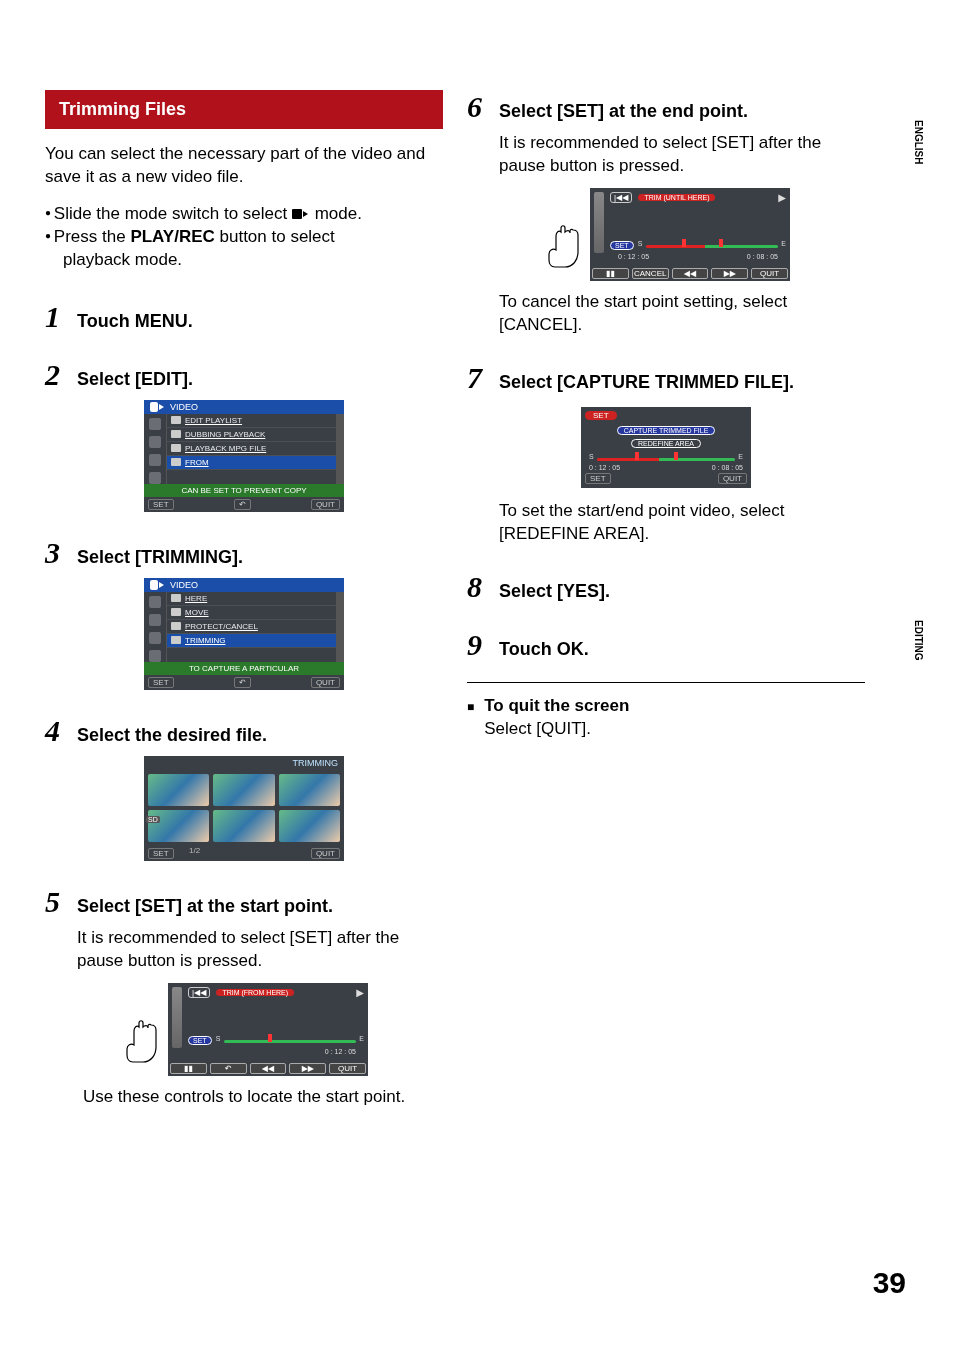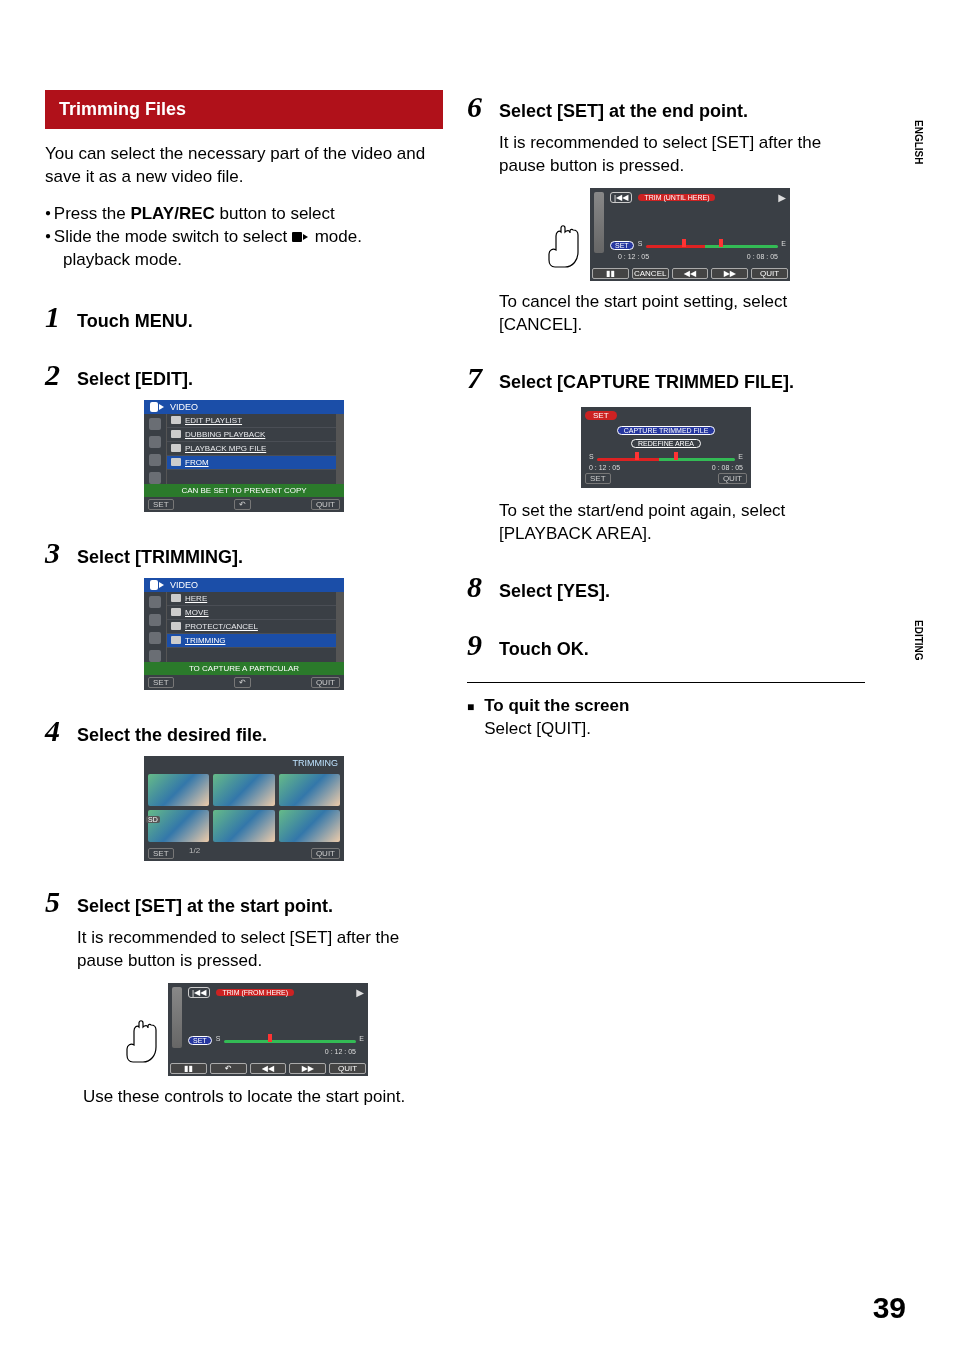--- a/index.html
+++ b/index.html
@@ -290,21 +290,21 @@
 
   
   .side-label{
     position:absolute;right:30px;
     font-size:10px;font-weight:bold;writing-mode:vertical-rl;
   }
   .side-label.top{ top:120px; }
   .side-label.mid{ top:620px; }
 
   .page-num{
-    position:absolute;right:48px;bottom:32px;
+    position:absolute;right:48px;bottom:57px;
     font-weight:bold;font-size:30px;
   }
 
   hr.sep{
     border:none;border-top:1.5px solid #000;margin:20px 0 12px 0;
   }
   .quit-block{
     display:flex;gap:10px;font-size:17px;line-height:1.35;
   }
   .quit-block .sq{font-size:12px;position:relative;top:4px;}
@@ -329,24 +329,24 @@
 <div class="page-num">39</div>
 
 <div class="page">
 
   <div class="col">
     <div class="section-header">Trimming Files</div>
     <div class="intro">You can select the necessary part of the video and save it as a new video file.</div>
 
     <div class="prep-list">
       <div class="bullet">
+        <span>Slide the mode switch to select </span><span class="mode-icon"></span><span> mode.</span>
+      </div>
+      <div class="bullet">
         <span>Press the </span><b>PLAY/REC</b><span> button to select</span>
-      </div>
-      <div class="bullet">
-        <span>Slide the mode switch to select </span><span class="mode-icon"></span><span> mode.</span>
       </div>
       <div class="indent">playback mode.</div>
     </div>
 
     <div class="step">
       <div class="step-head">
         <div class="step-num">1</div>
         <div class="step-title">Touch MENU.</div>
       </div>
     </div>
@@ -603,21 +603,21 @@
           <div class="cap-times">
             <span>0 : 12 : 05</span>
             <span>0 : 08 : 05</span>
           </div>
           <div class="cap-foot">
             <span class="btn">SET</span>
             <span class="btn">QUIT</span>
           </div>
         </div>
       </div>
-      <div class="step-body" style="margin-top:8px;">To set the start/end point again, select [PLAYBACK AREA].</div>
+      <div class="step-body" style="margin-top:8px;">To set the start/end point video, select [REDEFINE AREA].</div>
     </div>
 
     <div class="step">
       <div class="step-head">
         <div class="step-num">8</div>
         <div class="step-title">Select [YES].</div>
       </div>
     </div>
 
     <div class="step" style="margin-bottom:8px;">

